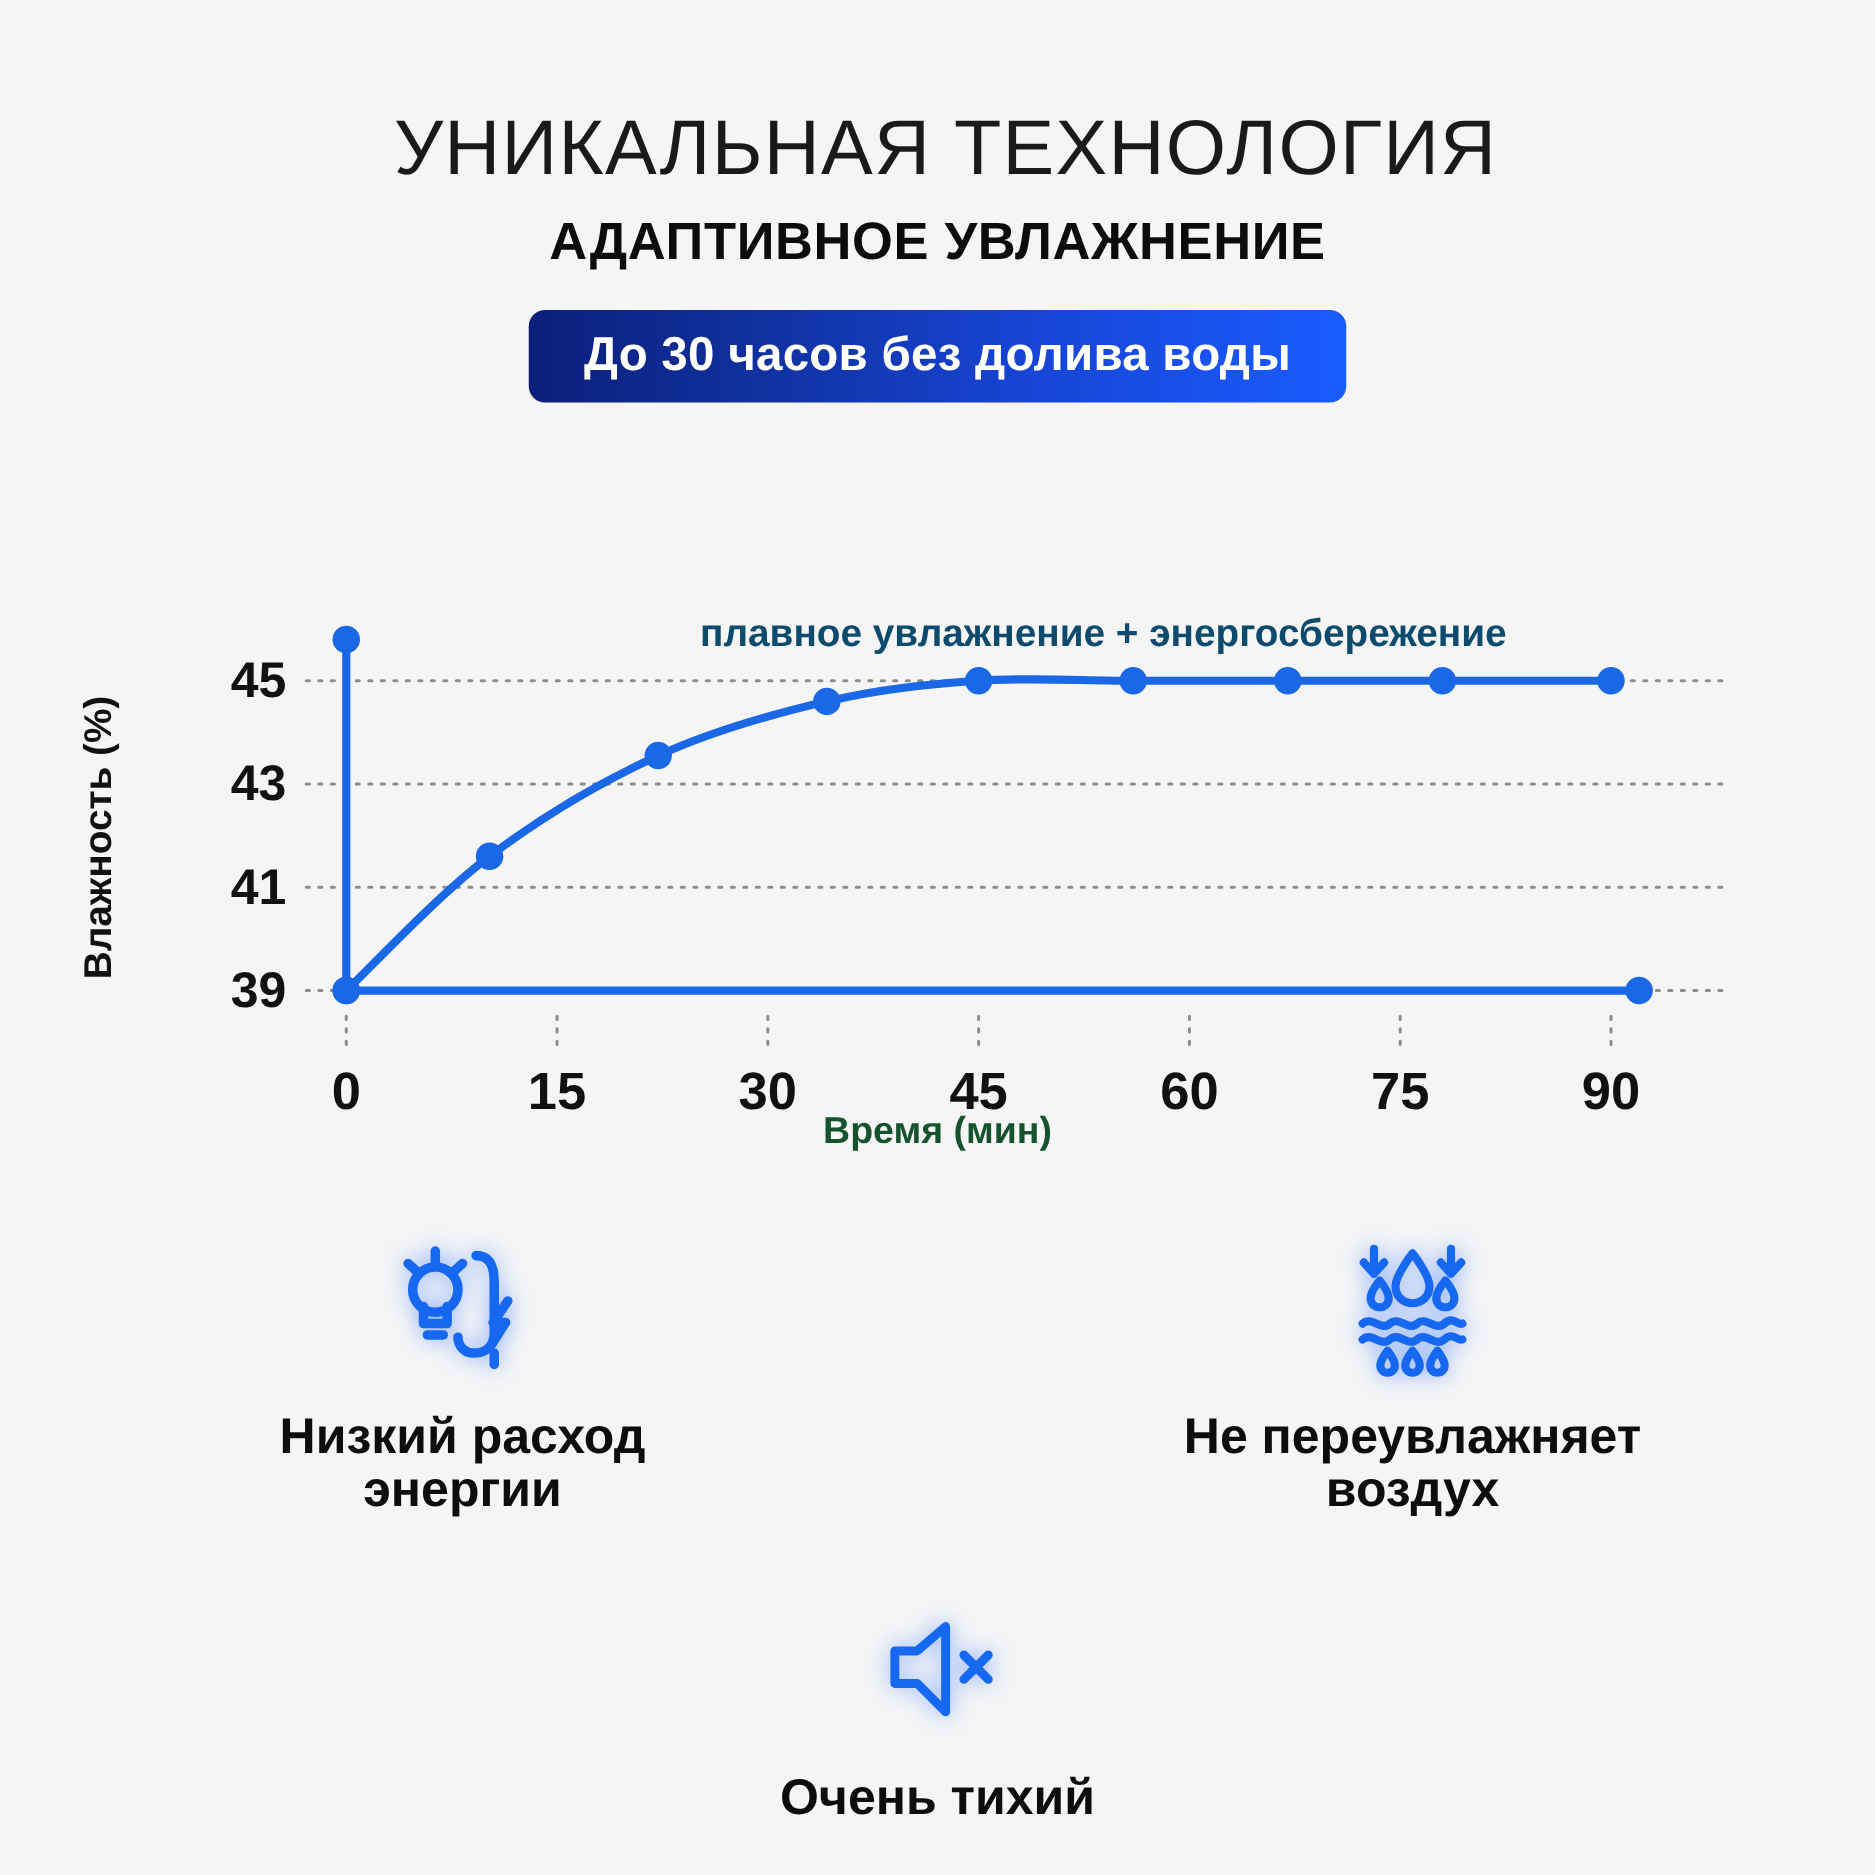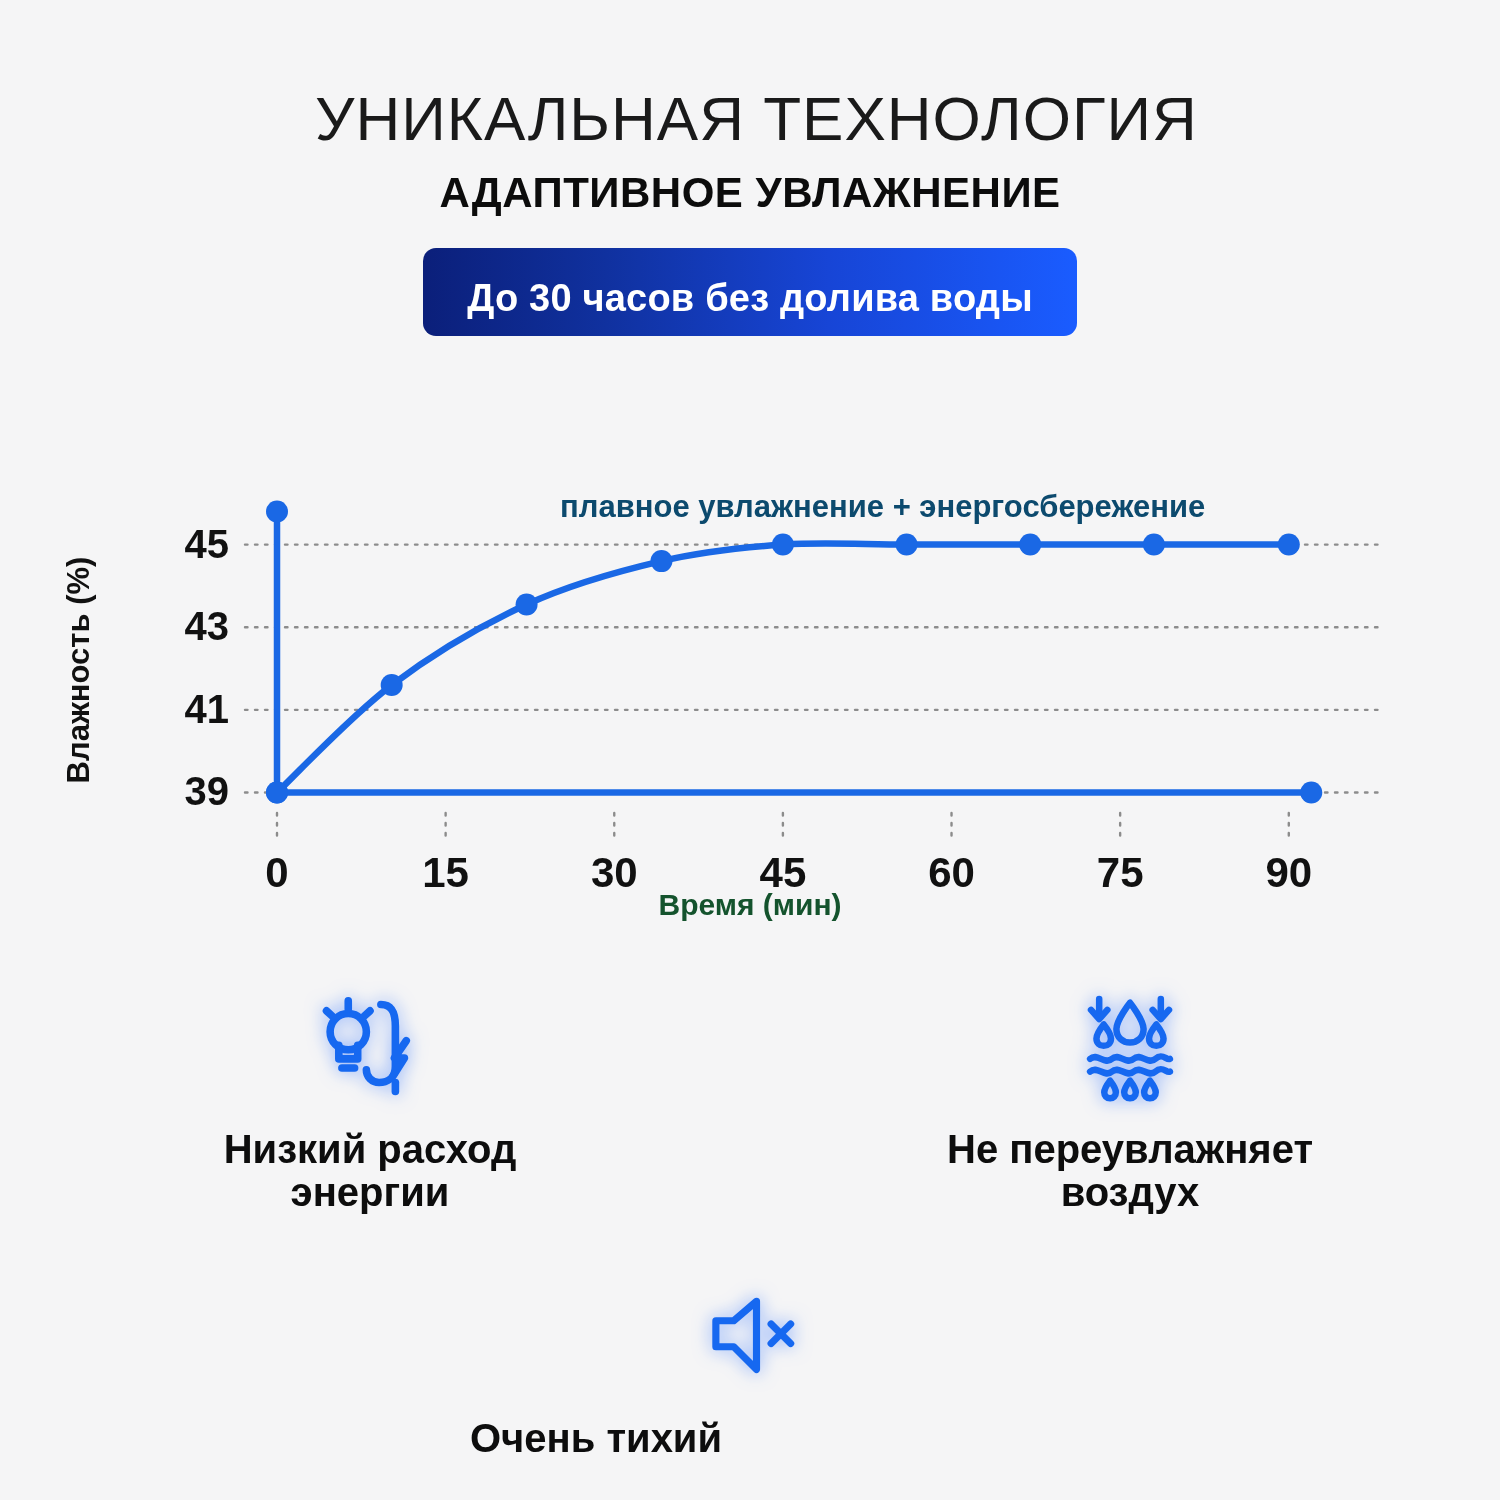--- a/index.html
+++ b/index.html
@@ -46,21 +46,21 @@
     margin-top: 34px;
     display: flex;
     justify-content: center;
   }
   .badge {
     display: inline-block;
     background: linear-gradient(90deg, #0b1f7a 0%, #10319f 28%, #1745d6 62%, #1a5cff 100%);
     color: #ffffff;
     font-size: 38px;
     font-weight: 700;
-    padding: 29px 44px 16px 44px;
+    padding: 15px 44px 16px 44px;
     border-radius: 13px;
     letter-spacing: 0.2px;
     white-space: nowrap;
   }
 
   
   .chart-area {
     position: absolute;
     left: 0;
     top: 440px;
@@ -136,21 +136,21 @@
     font-weight: 700;
     line-height: 1.08;
     color: #0d0d0d;
     white-space: pre-line;
   }
   .feature-row-bottom {
     margin-top: 60px;
     display: flex;
     justify-content: center;
   }
-  .feature-bottom { width: 560px; text-align: left; }
+  .feature-bottom { width: 560px; text-align: center; }
 </style>
 </head>
 <body>
 
 <div class="header">
   <h1 class="title-line1">УНИКАЛЬНАЯ ТЕХНОЛОГИЯ</h1>
   <h2 class="title-line2">АДАПТИВНОЕ УВЛАЖНЕНИЕ</h2>
   <div class="badge-wrap">
     <span class="badge">До 30 часов без долива воды</span>
   </div>

